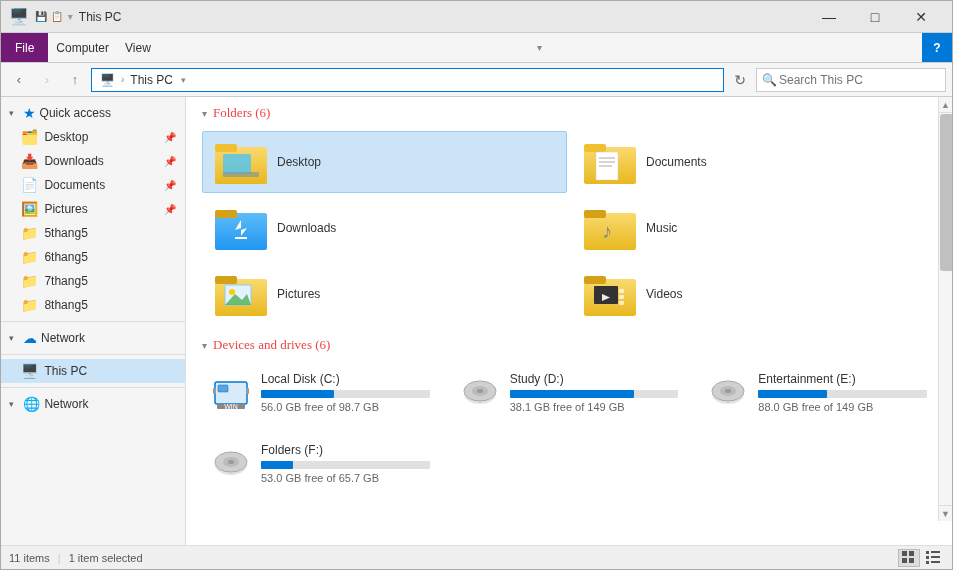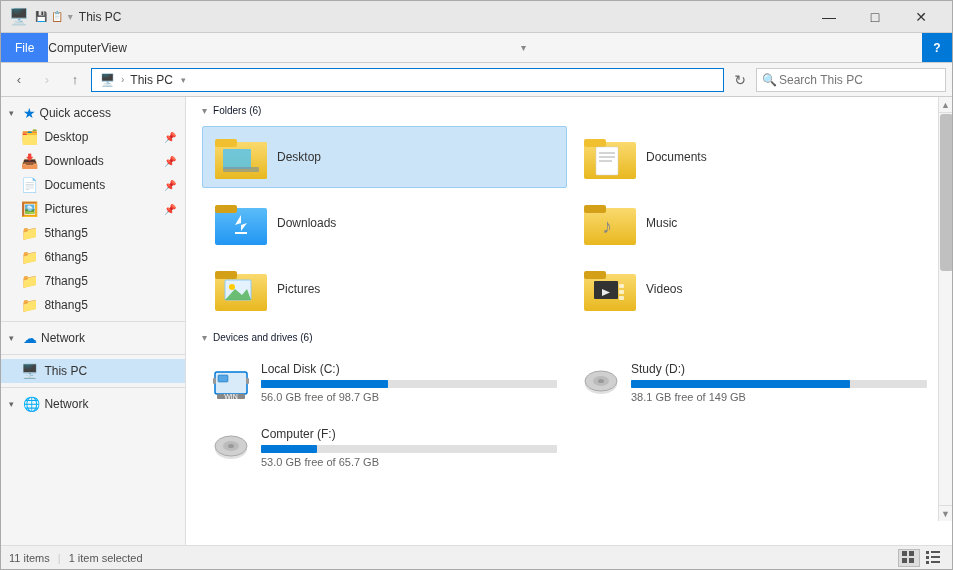--- a/index.html
+++ b/index.html
@@ -8,22 +8,22 @@
     .window { width: 953px; height: 570px; display: flex; flex-direction: column; background: #f0f0f0; border: 1px solid #aaa; position: relative; }
 
     
     .title-bar { height: 32px; background: #e8e8e8; display: flex; align-items: center; padding: 0 8px; border-bottom: 1px solid #ccc; user-select: none; }
     .title-bar-title { flex: 1; font-size: 12px; color: #333; }
     .title-bar-controls { display: flex; gap: 0; }
     .title-bar-btn { width: 46px; height: 32px; border: none; background: transparent; cursor: pointer; font-size: 14px; color: #333; display: flex; align-items: center; justify-content: center; }
 
     
     .menu-bar { height: 30px; background: #f5f5f5; display: flex; align-items: stretch; border-bottom: 1px solid #ccc; }
-    .menu-file { background: #3b82f6; color: #fff; padding: 0 14px; display: flex; align-items: center; cursor: pointer; font-size: 12px; }
-    .menu-item { padding: 0 0; display: flex; align-items: center; cursor: pointer; font-size: 12px; color: #333; }
+    .menu-file { background: #701a75; color: #fff; padding: 0 14px; display: flex; align-items: center; cursor: pointer; font-size: 12px; }
+    .menu-item { padding: 0 8px; display: flex; align-items: center; cursor: pointer; font-size: 12px; color: #333; }
     .menu-help { margin-left: auto; width: 30px; display: flex; align-items: center; justify-content: center; background: #0078d7; color: #fff; font-weight: bold; cursor: pointer; font-size: 12px; }
 
     
     .address-bar { height: 34px; background: #f5f5f5; display: flex; align-items: center; padding: 0 6px; border-bottom: 1px solid #ccc; gap: 4px; }
     .nav-btn { width: 24px; height: 24px; border: 1px solid transparent; background: transparent; cursor: pointer; display: flex; align-items: center; justify-content: center; color: #666; font-size: 13px; border-radius: 2px; }
     .nav-btn.disabled { color: #ccc; cursor: default; }
     .address-breadcrumb { display: flex; align-items: center; height: 24px; border: 1px solid #0078d7; padding: 0 6px; background: #fff; }
     .refresh-btn { width: 24px; height: 24px; border: 1px solid transparent; background: transparent; cursor: pointer; display: flex; align-items: center; justify-content: center; color: #666; font-size: 13px; }
     .search-wrapper { position: relative; display: flex; align-items: center; }
     .search-wrapper input { width: 190px; height: 24px; border: 1px solid #ccc; padding: 0 6px 0 22px; font-size: 12px; background: #fff; outline: none; }
@@ -42,30 +42,30 @@
     .sidebar-chevron { font-size: 9px; color: #666; width: 10px; }
     .sidebar-divider { height: 1px; background: #ddd; margin: 4px 0; }
 
     
     .content-area { flex: 1; display: flex; flex-direction: column; overflow: hidden; background: #fff; position: relative; }
     .content-scroll { flex: 1; overflow-y: auto; overflow-x: hidden; padding: 8px 16px; }
 
     
     .section-header { display: flex; align-items: center; gap: 6px; margin-bottom: 10px; color: #555; font-size: 12px; cursor: pointer; }
     .section-chevron { font-size: 10px; color: #888; }
-    .section-title { font-size: 10px; color: #0f172a; }
+    .section-title { font-size: 13px; color: #ef4444; font-family: Liberation Serif, serif; }
 
     
     .folder-grid { display: grid; grid-template-columns: 1fr 1fr; gap: 4px; margin-bottom: 12px; }
     .folder-item { display: flex; align-items: center; padding: 8px 12px; gap: 10px; cursor: pointer; border: 1px solid transparent; border-radius: 2px; }
     .folder-item.selected { background: #cce4f7; border-color: #99cef4; }
     .folder-item-name { font-size: 12px; color: #333; }
 
     
-    .drives-grid { display: grid; grid-template-columns: 1fr 1fr; gap: 6px; margin-bottom: 12px; }
+    .drives-grid { display: grid; grid-template-columns: 1fr 1fr 1fr; gap: 12px; margin-bottom: 12px; }
     .drive-item { display: flex; align-items: center; padding: 8px; gap: 10px; cursor: pointer; border: 1px solid transparent; border-radius: 2px; }
     .drive-info { flex: 1; }
     .drive-name { font-size: 12px; color: #333; margin-bottom: 4px; }
     .drive-bar-bg { width: 100%; height: 8px; background: #e0e0e0; border-radius: 1px; margin-bottom: 3px; }
     .drive-bar-fill { height: 8px; background: #0078d7; border-radius: 1px; }
     .drive-space { font-size: 11px; color: #666; }
 
     
     .status-bar { height: 24px; background: #f0f0f0; border-top: 1px solid #ddd; display: flex; align-items: center; padding: 0 8px; font-size: 11px; color: #555; }
     .status-right { margin-left: auto; display: flex; gap: 2px; }
@@ -367,32 +367,49 @@
             </div>
             <div class="drive-info">
               <div class="drive-name">Study (D:)</div>
               <div class="drive-bar-bg">
                 <div class="drive-bar-fill" style="width:74%; background:#0078d7;"></div>
               </div>
               <div class="drive-space">38.1 GB free of 149 GB</div>
             </div>
           </div>
 
-
           <div class="drive-item">
             <div style="width:40px; height:38px; flex-shrink:0;">
               <svg width="40" height="38" viewBox="0 0 40 38">
                 <ellipse cx="20" cy="20" rx="16" ry="10" fill="#e0e0e0"></ellipse>
                 <ellipse cx="20" cy="17" rx="16" ry="10" fill="#d0d0d0" stroke="#aaa" stroke-width="1"></ellipse>
                 <ellipse cx="20" cy="17" rx="8" ry="5" fill="#bbb"></ellipse>
                 <ellipse cx="20" cy="17" rx="3" ry="2" fill="#999"></ellipse>
               </svg>
             </div>
             <div class="drive-info">
-              <div class="drive-name">Computer (F:)</div>
+              <div class="drive-name">Entertainment (E:)</div>
+              <div class="drive-bar-bg">
+                <div class="drive-bar-fill" style="width:41%; background:#0078d7;"></div>
+              </div>
+              <div class="drive-space">88.0 GB free of 149 GB</div>
+            </div>
+          </div>
+
+          <div class="drive-item">
+            <div style="width:40px; height:38px; flex-shrink:0;">
+              <svg width="40" height="38" viewBox="0 0 40 38">
+                <ellipse cx="20" cy="20" rx="16" ry="10" fill="#e0e0e0"></ellipse>
+                <ellipse cx="20" cy="17" rx="16" ry="10" fill="#d0d0d0" stroke="#aaa" stroke-width="1"></ellipse>
+                <ellipse cx="20" cy="17" rx="8" ry="5" fill="#bbb"></ellipse>
+                <ellipse cx="20" cy="17" rx="3" ry="2" fill="#999"></ellipse>
+              </svg>
+            </div>
+            <div class="drive-info">
+              <div class="drive-name">Folders (F:)</div>
               <div class="drive-bar-bg">
                 <div class="drive-bar-fill" style="width:19%; background:#0078d7;"></div>
               </div>
               <div class="drive-space">53.0 GB free of 65.7 GB</div>
             </div>
           </div>
         </div>
 
       </div>
 

